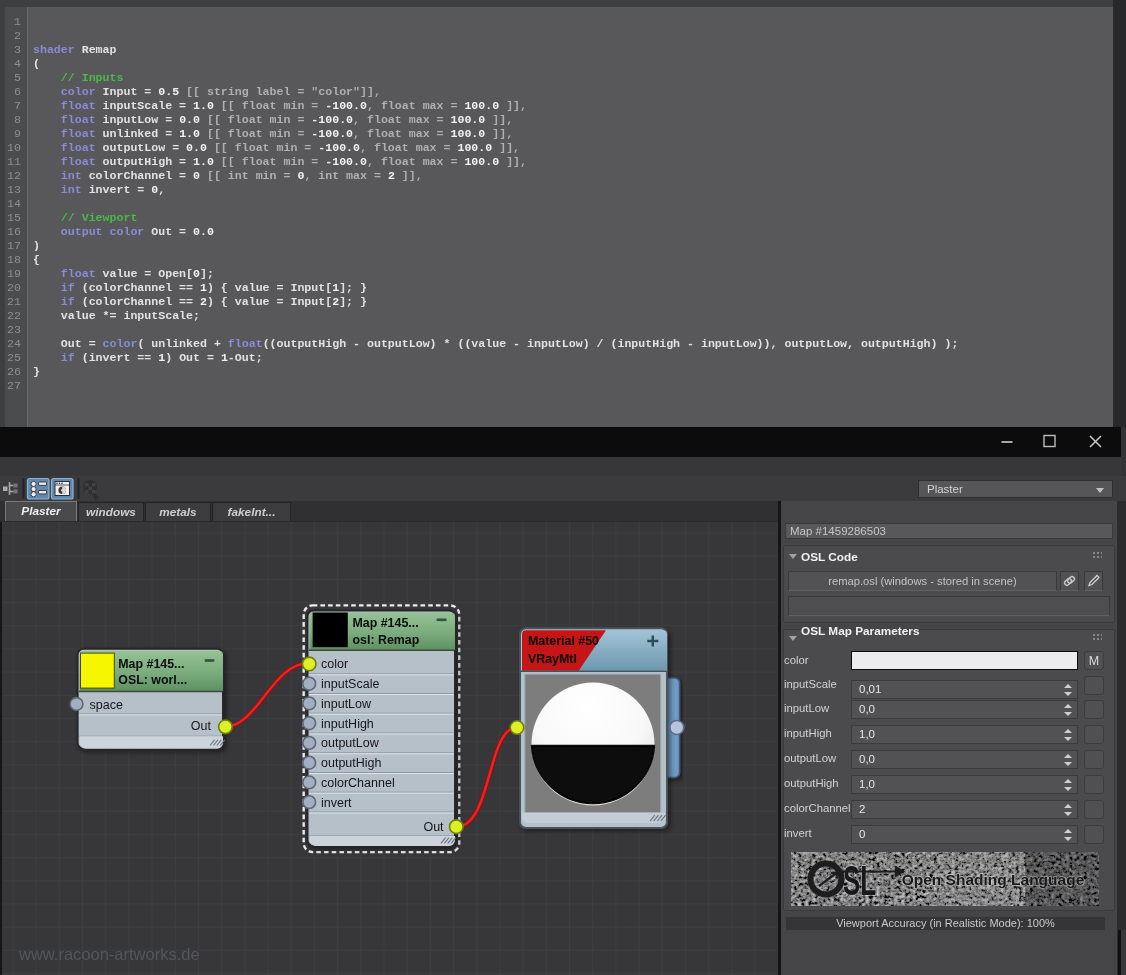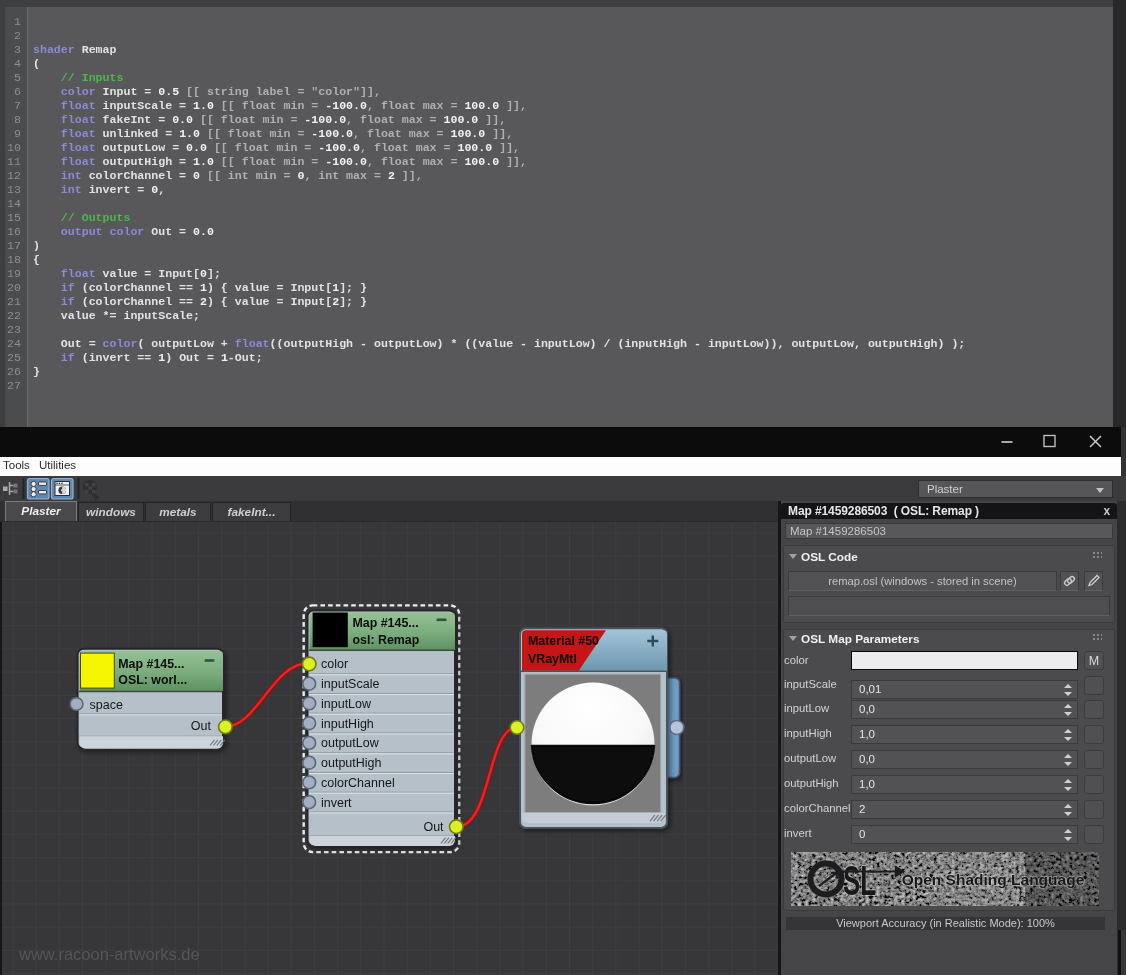--- a/index.html
+++ b/index.html
@@ -86,52 +86,48 @@
 25
 26
 27</pre>
   <pre id="codepre">&nbsp;
 &nbsp;
 <i style="color:#8a8ad8">shader</i><i style="color:#e2e2e4"> Remap</i>
 <i style="color:#e2e2e4">(</i>
 <i style="color:#4ab84a">    // Inputs</i>
 <i style="color:#8a8ad8">    color</i><i style="color:#e2e2e4"> Input = </i><i style="color:#f1f1f3">0.5</i><i style="color:#b0b0b2"> [[ string label = "color"]],</i>
 <i style="color:#8a8ad8">    float</i><i style="color:#e2e2e4"> inputScale = </i><i style="color:#f1f1f3">1.0</i><i style="color:#b0b0b2"> [[ float min = </i><i style="color:#f1f1f3">-100.0</i><i style="color:#b0b0b2">, float max = </i><i style="color:#f1f1f3">100.0</i><i style="color:#b0b0b2"> ]],</i>
-<i style="color:#8a8ad8">    float</i><i style="color:#e2e2e4"> fakeInt = </i><i style="color:#f1f1f3">0.0</i><i style="color:#b0b0b2"> [[ float min = </i><i style="color:#f1f1f3">-100.0</i><i style="color:#b0b0b2">, float max = </i><i style="color:#f1f1f3">100.0</i><i style="color:#b0b0b2"> ]],</i>
+<i style="color:#8a8ad8">    float</i><i style="color:#e2e2e4"> inputLow = </i><i style="color:#f1f1f3">0.0</i><i style="color:#b0b0b2"> [[ float min = </i><i style="color:#f1f1f3">-100.0</i><i style="color:#b0b0b2">, float max = </i><i style="color:#f1f1f3">100.0</i><i style="color:#b0b0b2"> ]],</i>
 <i style="color:#8a8ad8">    float</i><i style="color:#e2e2e4"> unlinked = </i><i style="color:#f1f1f3">1.0</i><i style="color:#b0b0b2"> [[ float min = </i><i style="color:#f1f1f3">-100.0</i><i style="color:#b0b0b2">, float max = </i><i style="color:#f1f1f3">100.0</i><i style="color:#b0b0b2"> ]],</i>
 <i style="color:#8a8ad8">    float</i><i style="color:#e2e2e4"> outputLow = </i><i style="color:#f1f1f3">0.0</i><i style="color:#b0b0b2"> [[ float min = </i><i style="color:#f1f1f3">-100.0</i><i style="color:#b0b0b2">, float max = </i><i style="color:#f1f1f3">100.0</i><i style="color:#b0b0b2"> ]],</i>
 <i style="color:#8a8ad8">    float</i><i style="color:#e2e2e4"> outputHigh = </i><i style="color:#f1f1f3">1.0</i><i style="color:#b0b0b2"> [[ float min = </i><i style="color:#f1f1f3">-100.0</i><i style="color:#b0b0b2">, float max = </i><i style="color:#f1f1f3">100.0</i><i style="color:#b0b0b2"> ]],</i>
 <i style="color:#8a8ad8">    int</i><i style="color:#e2e2e4"> colorChannel = </i><i style="color:#f1f1f3">0</i><i style="color:#b0b0b2"> [[ int min = </i><i style="color:#f1f1f3">0</i><i style="color:#b0b0b2">, int max = </i><i style="color:#f1f1f3">2</i><i style="color:#b0b0b2"> ]],</i>
 <i style="color:#8a8ad8">    int</i><i style="color:#e2e2e4"> invert = </i><i style="color:#f1f1f3">0</i><i style="color:#e2e2e4">,</i>
 &nbsp;
-<i style="color:#4ab84a">    // Outputs</i>
+<i style="color:#4ab84a">    // Viewport</i>
 <i style="color:#8a8ad8">    output color</i><i style="color:#e2e2e4"> Out = </i><i style="color:#f1f1f3">0.0</i>
 <i style="color:#e2e2e4">)</i>
 <i style="color:#e2e2e4">{</i>
-<i style="color:#8a8ad8">    float</i><i style="color:#e2e2e4"> value = Input[</i><i style="color:#f1f1f3">0</i><i style="color:#e2e2e4">];</i>
+<i style="color:#8a8ad8">    float</i><i style="color:#e2e2e4"> value = Open[</i><i style="color:#f1f1f3">0</i><i style="color:#e2e2e4">];</i>
 <i style="color:#8a8ad8">    if</i><i style="color:#e2e2e4"> (colorChannel == </i><i style="color:#f1f1f3">1</i><i style="color:#e2e2e4">) { value = Input[</i><i style="color:#f1f1f3">1</i><i style="color:#e2e2e4">]; }</i>
 <i style="color:#8a8ad8">    if</i><i style="color:#e2e2e4"> (colorChannel == </i><i style="color:#f1f1f3">2</i><i style="color:#e2e2e4">) { value = Input[</i><i style="color:#f1f1f3">2</i><i style="color:#e2e2e4">]; }</i>
 <i style="color:#e2e2e4">    value *= inputScale;</i>
 &nbsp;
-<i style="color:#e2e2e4">    Out = </i><i style="color:#8a8ad8">color</i><i style="color:#e2e2e4">( outputLow + </i><i style="color:#8a8ad8">float</i><i style="color:#e2e2e4">((outputHigh - outputLow) * ((value - inputLow) / (inputHigh - inputLow)), outputLow, outputHigh) );</i>
+<i style="color:#e2e2e4">    Out = </i><i style="color:#8a8ad8">color</i><i style="color:#e2e2e4">( unlinked + </i><i style="color:#8a8ad8">float</i><i style="color:#e2e2e4">((outputHigh - outputLow) * ((value - inputLow) / (inputHigh - inputLow)), outputLow, outputHigh) );</i>
 <i style="color:#8a8ad8">    if</i><i style="color:#e2e2e4"> (invert == </i><i style="color:#f1f1f3">1</i><i style="color:#e2e2e4">) Out = </i><i style="color:#f1f1f3">1</i><i style="color:#e2e2e4">-Out;</i>
 <i style="color:#e2e2e4">}</i>
 &nbsp;</pre>
 </div>
 <div id="tbar" class="abs"></div>
     <div class="abs" style="left:1121px;top:427px;width:5px;height:49px;background:#333335"></div>
 <svg class="abs" style="left:990px;top:430px" width="125" height="24" viewBox="0 0 125 24">
       <line x1="11.5" y1="12" x2="22.5" y2="12" stroke="#cfcfd1" stroke-width="1.6"></line>
       <rect x="54" y="5.5" width="11" height="11" fill="none" stroke="#bdbdbf" stroke-width="1.4"></rect>
       <path d="M100,6 l11,11 M111,6 l-11,11" stroke="#c9c9cb" stroke-width="1.5"></path>
     </svg>
-<div id="menu" class="abs">
-      <span style="left:3px">Tools</span>
-      <span style="left:39px">Utilities</span>
-    </div>
 <div id="tools" class="abs">
       <div id="combo">Plaster</div>
     </div>
 <svg class="abs" style="left:0;top:476px" width="120" height="25" viewBox="0 0 120 25">
       <g stroke="#aaaaac" stroke-width="1.5" fill="none">
         <path d="M9.5,6 v13 M9.5,9.5 h4 M9.5,15.5 h4"></path>
         <rect x="3" y="10.5" width="4.5" height="4.5" fill="#aaaaac" stroke="none"></rect>
         <rect x="13.5" y="7.5" width="4" height="4" fill="#757577" stroke="none"></rect>
         <rect x="13.5" y="13.5" width="4" height="4" fill="#757577" stroke="none"></rect>
       </g>
@@ -299,40 +295,39 @@
         <line x1="660.8" y1="300.2" x2="665.5999999999999" y2="294.2" stroke="#6b757f" stroke-width="1.1"></line>
       </g>
       <circle cx="676.8" cy="206.5" r="7" fill="#b9c3d8" stroke="#5e6b8e" stroke-width="1.6"></circle>
       <circle cx="517" cy="206.5" r="6.8" fill="#dcf024" stroke="#717b16" stroke-width="1.6"></circle>
     </svg>
 <div id="panel" class="abs">
       <div id="pdivider"></div>
       <div id="pstrip"></div>
       <div style="position:absolute;left:343px;top:429px;width:5px;height:45px;background:#38383a"></div>
       <div style="position:absolute;left:340px;top:429px;width:3px;height:45px;background:#101012"></div>
-      <div id="phead">Map #1459286503&nbsp; ( OSL: Remap )<b>x</b></div>
       <div id="pname">Map #1459286503</div>
       <div class="roll" style="top:44px;height:78px"></div>
       <div class="rtri" style="left:11px;top:53px"></div>
       <div class="rhead" style="left:23px;top:49px">OSL Code</div>
       <div class="grip" style="top:50px"></div>
       <div class="fld" style="left:10px;top:69.5px;width:269px;height:20px;text-align:center;line-height:19px;color:#c4c4c6">remap.osl (windows - stored in scene)</div>
       <div class="fld" style="left:282px;top:69.5px;width:19px;height:20px"><svg width="17" height="18" viewBox="0 0 17 18">
           <g stroke="#c8c8ca" stroke-width="1.4" fill="none">
             <rect x="3.2" y="7.6" width="7.6" height="4.6" rx="2.3" transform="rotate(-45 7 9.9)"></rect>
             <rect x="6.2" y="5.6" width="7.6" height="4.6" rx="2.3" transform="rotate(-45 10 7.9)"></rect>
           </g>
         </svg></div>
       <div class="fld" style="left:306px;top:69.5px;width:19px;height:20px"><svg width="17" height="18" viewBox="0 0 17 18">
           <path d="M4,13.5 l1,-3 l7,-7 l2,2 l-7,7 z M4,13.5 l3,-1" stroke="#d2d2d4" stroke-width="1.3" fill="none"></path>
         </svg></div>
       <div class="fld" style="left:10px;top:94.5px;width:322px;height:20px;background:#4e4e50"></div>
       <div class="roll" style="top:128px;height:282px"></div>
       <div class="rtri" style="left:11px;top:135px"></div>
-      <div class="rhead" style="left:23px;top:131px">OSL Map Parameters</div>
+      <div class="rhead" style="left:23px;top:123px">OSL Map Parameters</div>
       <div class="grip" style="top:132px"></div>
       <div class="plabel" style="top:152.5px">color</div>
       <div style="position:absolute;left:73px;top:149.5px;width:227px;height:19px;background:#ececee;border:1.6px solid #0a0a0c"></div>
       <div class="sbtn" style="top:149.5px;color:#d8d8da;font-size:12.5px;text-align:center;line-height:18px">M</div>
       <div class="plabel" style="top:176.5px">inputScale</div>
       <div class="spin" style="top:179px">0,01<span class="arrows"></span></div>
       <div class="sbtn" style="top:174.5px"></div>
       <div class="plabel" style="top:201.4px">inputLow</div>
       <div class="spin" style="top:199.4px">0,0<span class="arrows"></span></div>
       <div class="sbtn" style="top:199.4px"></div>

